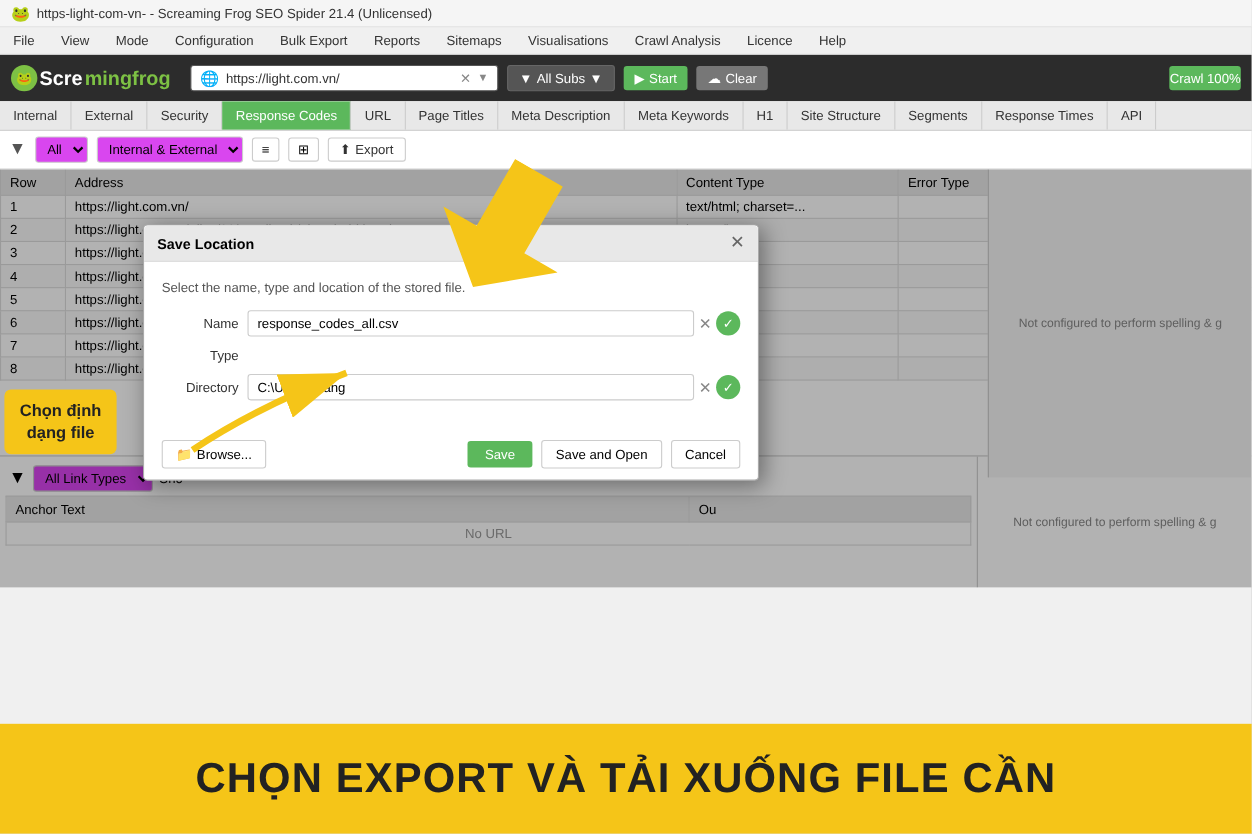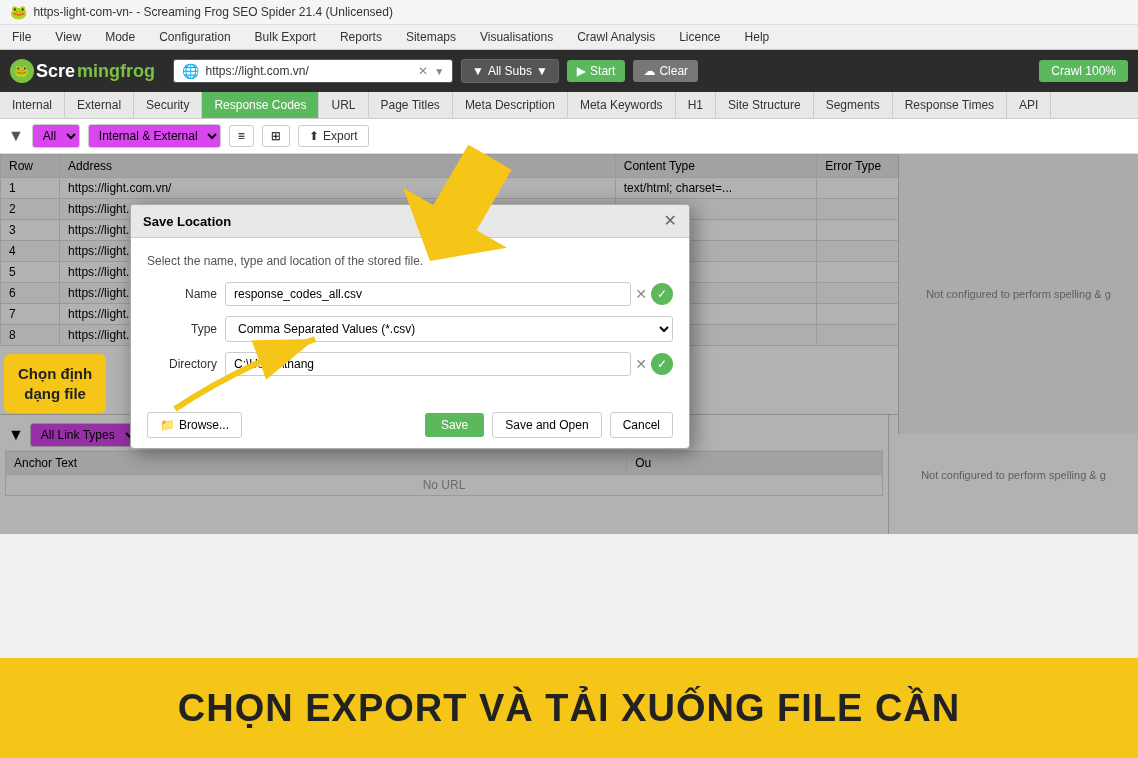--- a/index.html
+++ b/index.html
@@ -96,21 +96,21 @@
       border-radius: 3px;
       font-size: 12px;
       cursor: pointer;
       display: flex;
       align-items: center;
       gap: 4px;
     }
     .crawl-status {
       background: #5cb85c;
       color: white;
-      padding: 4px 12px;
+      padding: 4px 0;
       border-radius: 3px;
       font-size: 12px;
       margin-left: auto;
     }
 
     
     .nav-tabs {
       background: #e8e8e8;
       border-bottom: 1px solid #ccc;
       display: flex;
@@ -626,27 +626,20 @@
           <span class="form-label">Name</span>
           <div class="form-input-wrapper">
             <input class="form-input" type="text" value="response_codes_all.csv" style="">
             <button class="input-clear-btn">✕</button>
             <div class="input-ok-icon">✓</div>
           </div>
         </div>
 
         <div class="form-row">
           <span class="form-label">Type</span>
-          <div class="form-input-wrapper">
-            <select class="type-select">
-              <option>Comma Separated Values (*.csv)</option>
-              <option>Excel Workbook (*.xlsx)</option>
-              <option>Tab Separated Values (*.tsv)</option>
-            </select>
-          </div>
         </div>
 
         <div class="form-row">
           <span class="form-label">Directory</span>
           <div class="form-input-wrapper">
             <input class="form-input" type="text" value="C:\Users\thang" style="">
             <button class="input-clear-btn">✕</button>
             <div class="input-ok-icon">✓</div>
           </div>
         </div>

